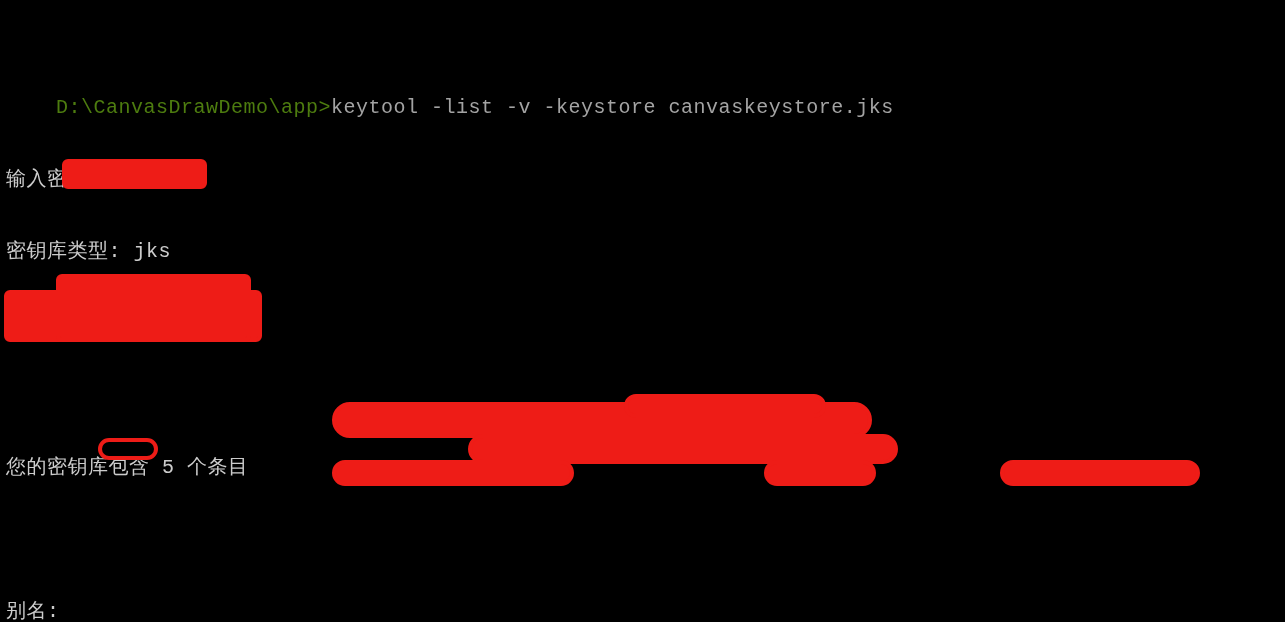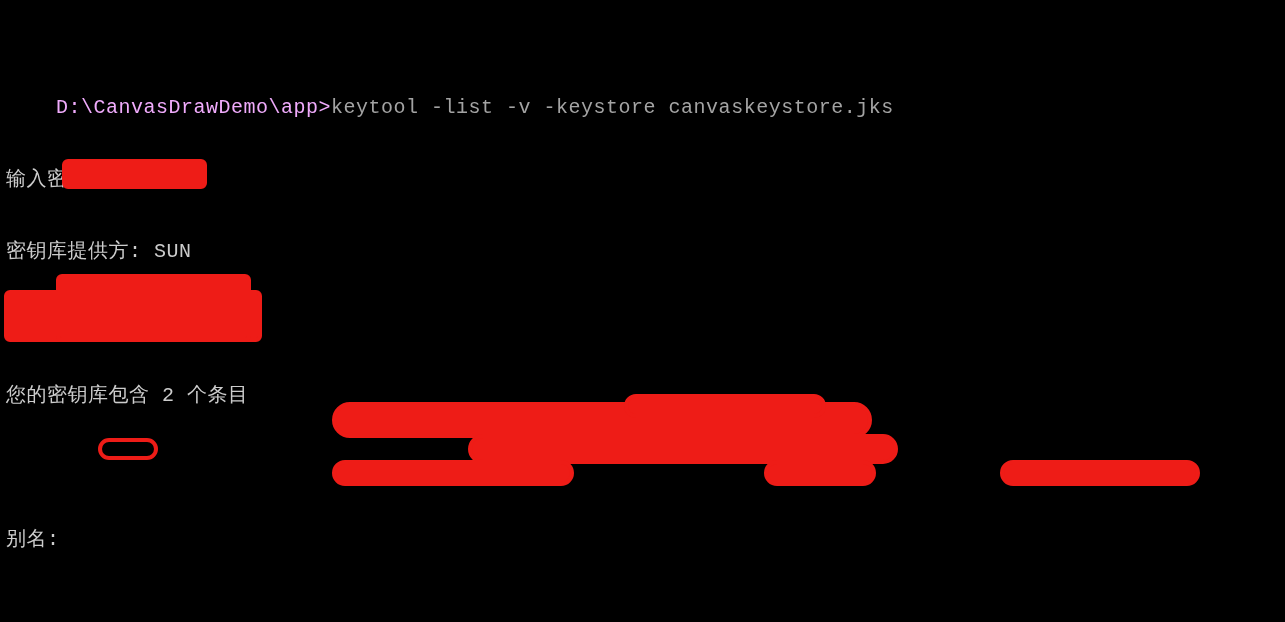--- a/index.html
+++ b/index.html
@@ -20,21 +20,21 @@
     white-space:pre;
     letter-spacing:0.5px;
   }
   .line{
     white-space:pre;
     height:24px;
   }
   .blank{
     height:24px;
   }
-  .prompt-path{ color:#f0abfc; }
+  .prompt-path{ color:#4d7c0f; }
   .prompt-cmd{ color:#a3a3a3; }
   .redact{
     position:absolute;
     background:#ee1c17;
     border:4px solid #ee1c17;
     border-radius:6px;
     box-sizing:border-box;
   }
   .redact.blob{
     border-radius:40px;
@@ -47,23 +47,24 @@
 </head>
 <body>
 
 <div class="terminal">
 
   <div class="line">
     <span class="prompt-path">D:\CanvasDrawDemo\app&gt;</span><span class="prompt-cmd">keytool -list -v -keystore canvaskeystore.jks</span>
   </div>
 
   <div class="line">输入密钥库口令:</div>
+  <div class="line">密钥库类型: jks</div>
   <div class="line">密钥库提供方: SUN</div>
   <div class="blank"></div>
-  <div class="line">您的密钥库包含 2 个条目</div>
+  <div class="line">您的密钥库包含 5 个条目</div>
   <div class="blank"></div>
   <div class="line">别名:</div>
   
   
   
   
   
   
   
   

